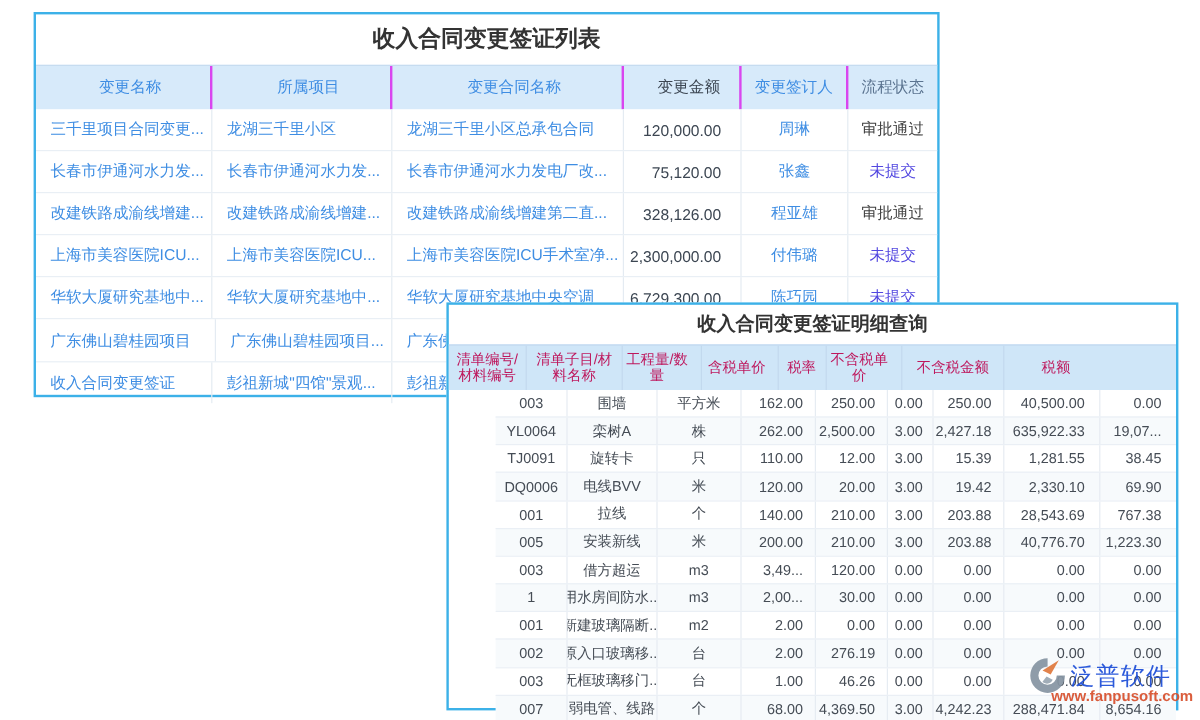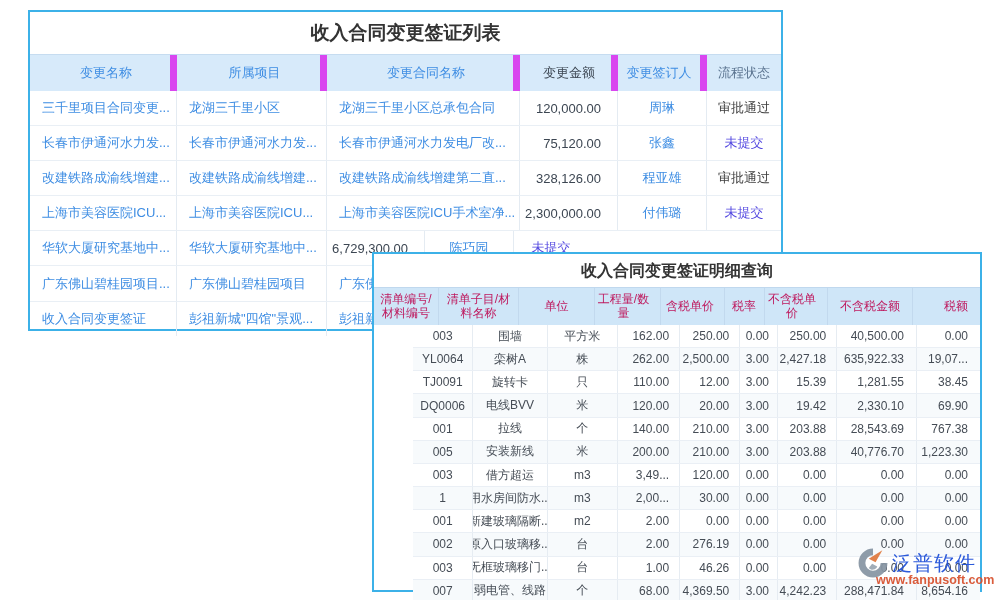--- a/index.html
+++ b/index.html
@@ -8,21 +8,21 @@
 
   
   .win{position:absolute;background:#fff;border:2px solid #3cb1e8;box-sizing:border-box;}
   .win-title{text-align:center;font-weight:700;color:#333;}
 
   
   #list-win{left:28px;top:10px;width:755px;height:321px;z-index:1;}
   #list-win .win-title{height:42px;line-height:42px;font-size:19px;}
   .lhead{display:flex;height:36px;background:#d7eafa;border-top:1px solid #c6dcf0;}
   .lhead-cell{display:flex;align-items:center;justify-content:center;font-size:13px;
-    color:#5b7490;box-sizing:border-box;border-right:7px solid #d946ef;}
+    color:#5b7490;box-sizing:border-box;border-right:2px solid #d946ef;}
   .lhead-cell:last-child{border-right:none;}
   .lrow{display:flex;height:34.1px;border-top:1px solid #e9eff5;}
   .lrow:first-child{border-top:none;}
   .lcell{display:flex;align-items:center;font-size:13px;box-sizing:border-box;
     border-right:1px solid #e4ebf2;white-space:nowrap;overflow:hidden;}
   .lcell:last-child{border-right:none;}
   .c0{width:147px;color:#3e8de3;padding-left:12px;}
   .c1{width:150px;color:#3e8de3;padding-left:12px;}
   .c2{width:193px;color:#3e8de3;padding-left:12px;}
   .c3{width:98px;color:#3c4652;justify-content:flex-end;padding-right:16px;}
@@ -107,27 +107,28 @@
           <div class="lcell c0">上海市美容医院ICU...</div>
           <div class="lcell c1">上海市美容医院ICU...</div>
           <div class="lcell c2">上海市美容医院ICU手术室净...</div>
           <div class="lcell c3">2,300,000.00</div>
           <div class="lcell c4">付伟璐</div>
           <div class="lcell c5 status-unsubmitted">未提交</div>
         </div>
         <div class="lrow">
           <div class="lcell c0">华软大厦研究基地中...</div>
           <div class="lcell c1">华软大厦研究基地中...</div>
+          <div class="lcell c2">华软大厦研究基地中央空调</div>
           <div class="lcell c3">6,729,300.00</div>
           <div class="lcell c4">陈巧园</div>
           <div class="lcell c5 status-unsubmitted">未提交</div>
         </div>
         <div class="lrow">
+          <div class="lcell c1">广东佛山碧桂园项目</div>
           <div class="lcell c0">广东佛山碧桂园项目...</div>
-          <div class="lcell c1">广东佛山碧桂园项目</div>
           <div class="lcell c2">广东佛</div>
           <div class="lcell c3"></div>
           <div class="lcell c4"></div>
           <div class="lcell c5 status-none"></div>
         </div>
         <div class="lrow">
           <div class="lcell c0">收入合同变更签证</div>
           <div class="lcell c1">彭祖新城"四馆"景观...</div>
           <div class="lcell c2">彭祖新</div>
           <div class="lcell c3"></div>
@@ -135,21 +136,20 @@
           <div class="lcell c5 status-none"></div>
         </div>
       </div>
   </div>
 
   <div class="win" id="detail-win">
     <div class="win-title">收入合同变更签证明细查询</div>
     <div class="dhead">
         <div class="dhead-cell d0">清单编号/材料编号</div>
         <div class="dhead-cell d1">清单子目/材料名称</div>
-        <div class="dhead-cell d2">单位</div>
         <div class="dhead-cell d3">工程量/数量</div>
         <div class="dhead-cell d4">含税单价</div>
         <div class="dhead-cell d5">税率</div>
         <div class="dhead-cell d6">不含税单价</div>
         <div class="dhead-cell d7">不含税金额</div>
         <div class="dhead-cell d8">税额</div>
       </div>
     <div>
         <div class="drow">
           <div class="dcell d0">003</div>

